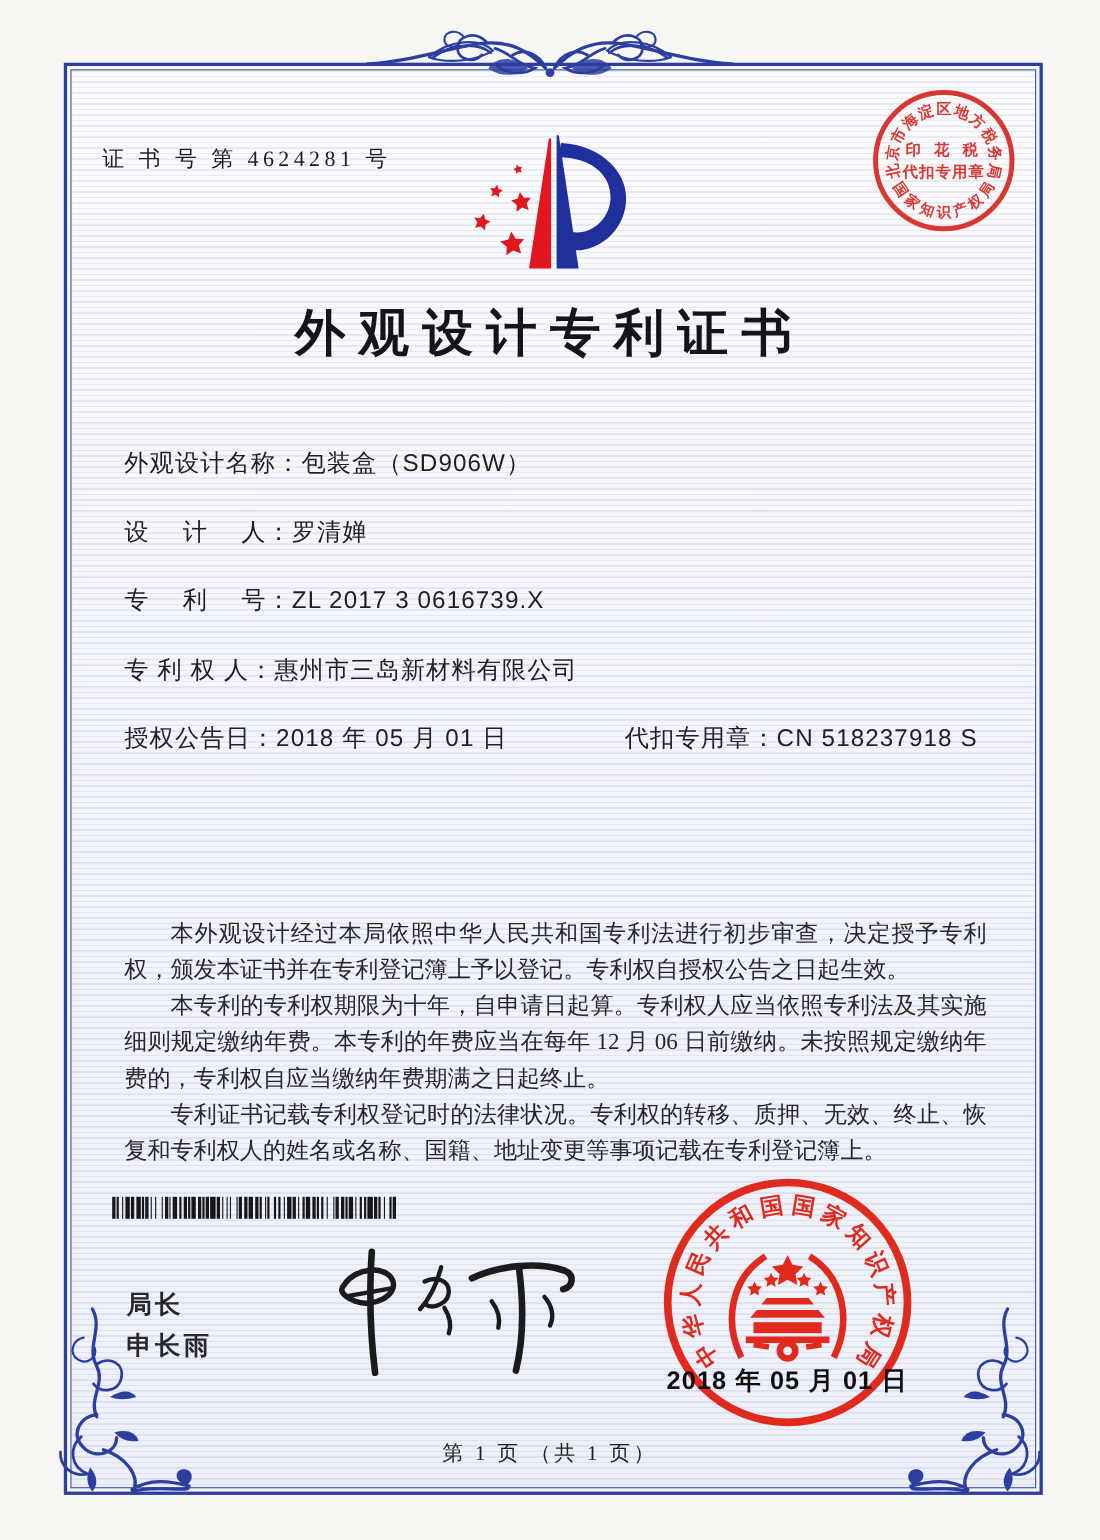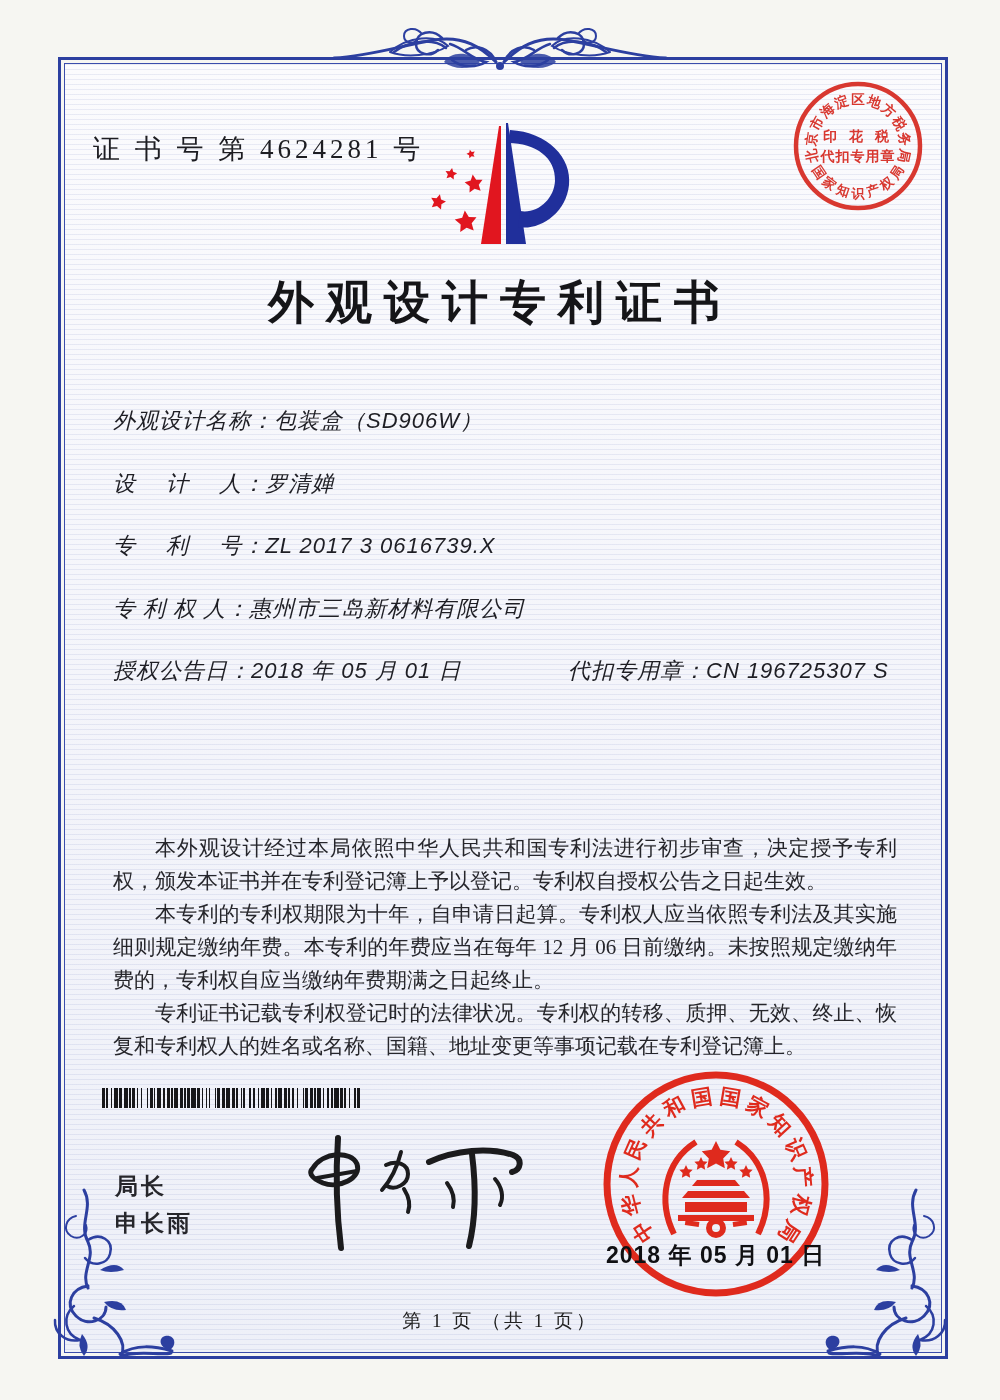--- a/index.html
+++ b/index.html
@@ -14,30 +14,30 @@
     border:3px solid #2c3fa0;
   }
   .frame-inner{
     position:absolute;inset:3px;border:1px solid #3a4dac;
     background:
       repeating-linear-gradient(180deg, rgba(108,122,190,0.13) 0 1px, rgba(255,255,255,0) 1px 5px),
       linear-gradient(180deg,#fbfbfd 0%,#f3f4fa 55%,#eef0f8 100%);
   }
   .abs{position:absolute;}
   .cert-no{
-    left:93px;top:131px;font-size:27px;color:#1d1d22;letter-spacing:4px;
+    left:93px;top:131px;font-size:20px;color:#1d1d22;letter-spacing:4px;
     font-family:"Liberation Serif","DejaVu Serif",serif;
   }
   .doc-title{
     left:0;right:0;top:272px;text-align:center;
     font-family:"Liberation Serif","DejaVu Serif",serif;
     font-size:46px;font-weight:700;letter-spacing:12px;color:#151518;
   }
   .fields{left:113px;top:406px;width:790px;}
-  .field-row{height:25px;margin-bottom:37.5px;font-size:22px;color:#1e1e24;white-space:nowrap;position:relative;font-style:italic;}
+  .field-row{height:25px;margin-bottom:37.5px;font-size:22px;color:#1e1e24;white-space:nowrap;position:relative;}
   .field-row .lbl{letter-spacing:1px;}
   .field-row .val{letter-spacing:1px;}
   .grant-no-part{position:absolute;left:455px;top:0;}
   .paras{
     left:113px;top:832px;width:784px;
     font-family:"Liberation Serif","DejaVu Serif",serif;
     font-size:21px;line-height:33px;color:#26262b;text-align:justify;
   }
   .paras p{margin:0;text-indent:2em;}
   .barcode{left:102px;top:1088px;height:20px;display:flex;align-items:stretch;}
@@ -152,21 +152,21 @@
   </div>
   <div class="field-row">
     <span class="lbl">专　 利　 号：</span><span class="val">ZL 2017 3 0616739.X</span>
   </div>
   <div class="field-row">
     <span class="lbl">专 利 权 人：</span><span class="val">惠州市三岛新材料有限公司</span>
   </div>
   <div class="field-row">
     <span class="lbl">授权公告日：</span><span class="val">2018 年 05 月 01 日</span>
     <span class="grant-no-part">
-      <span class="lbl">代扣专用章：</span><span class="val">CN 196725307 S</span>
+      <span class="lbl">代扣专用章：</span><span class="val">CN 518237918 S</span>
     </span>
   </div>
 </div>
 
 <div class="abs paras">
   <p>本外观设计经过本局依照中华人民共和国专利法进行初步审查，决定授予专利权，颁发本证书并在专利登记簿上予以登记。专利权自授权公告之日起生效。</p>
   <p>本专利的专利权期限为十年，自申请日起算。专利权人应当依照专利法及其实施细则规定缴纳年费。本专利的年费应当在每年 12 月 06 日前缴纳。未按照规定缴纳年费的，专利权自应当缴纳年费期满之日起终止。</p>
   <p>专利证书记载专利权登记时的法律状况。专利权的转移、质押、无效、终止、恢复和专利权人的姓名或名称、国籍、地址变更等事项记载在专利登记簿上。</p>
 </div>
 

